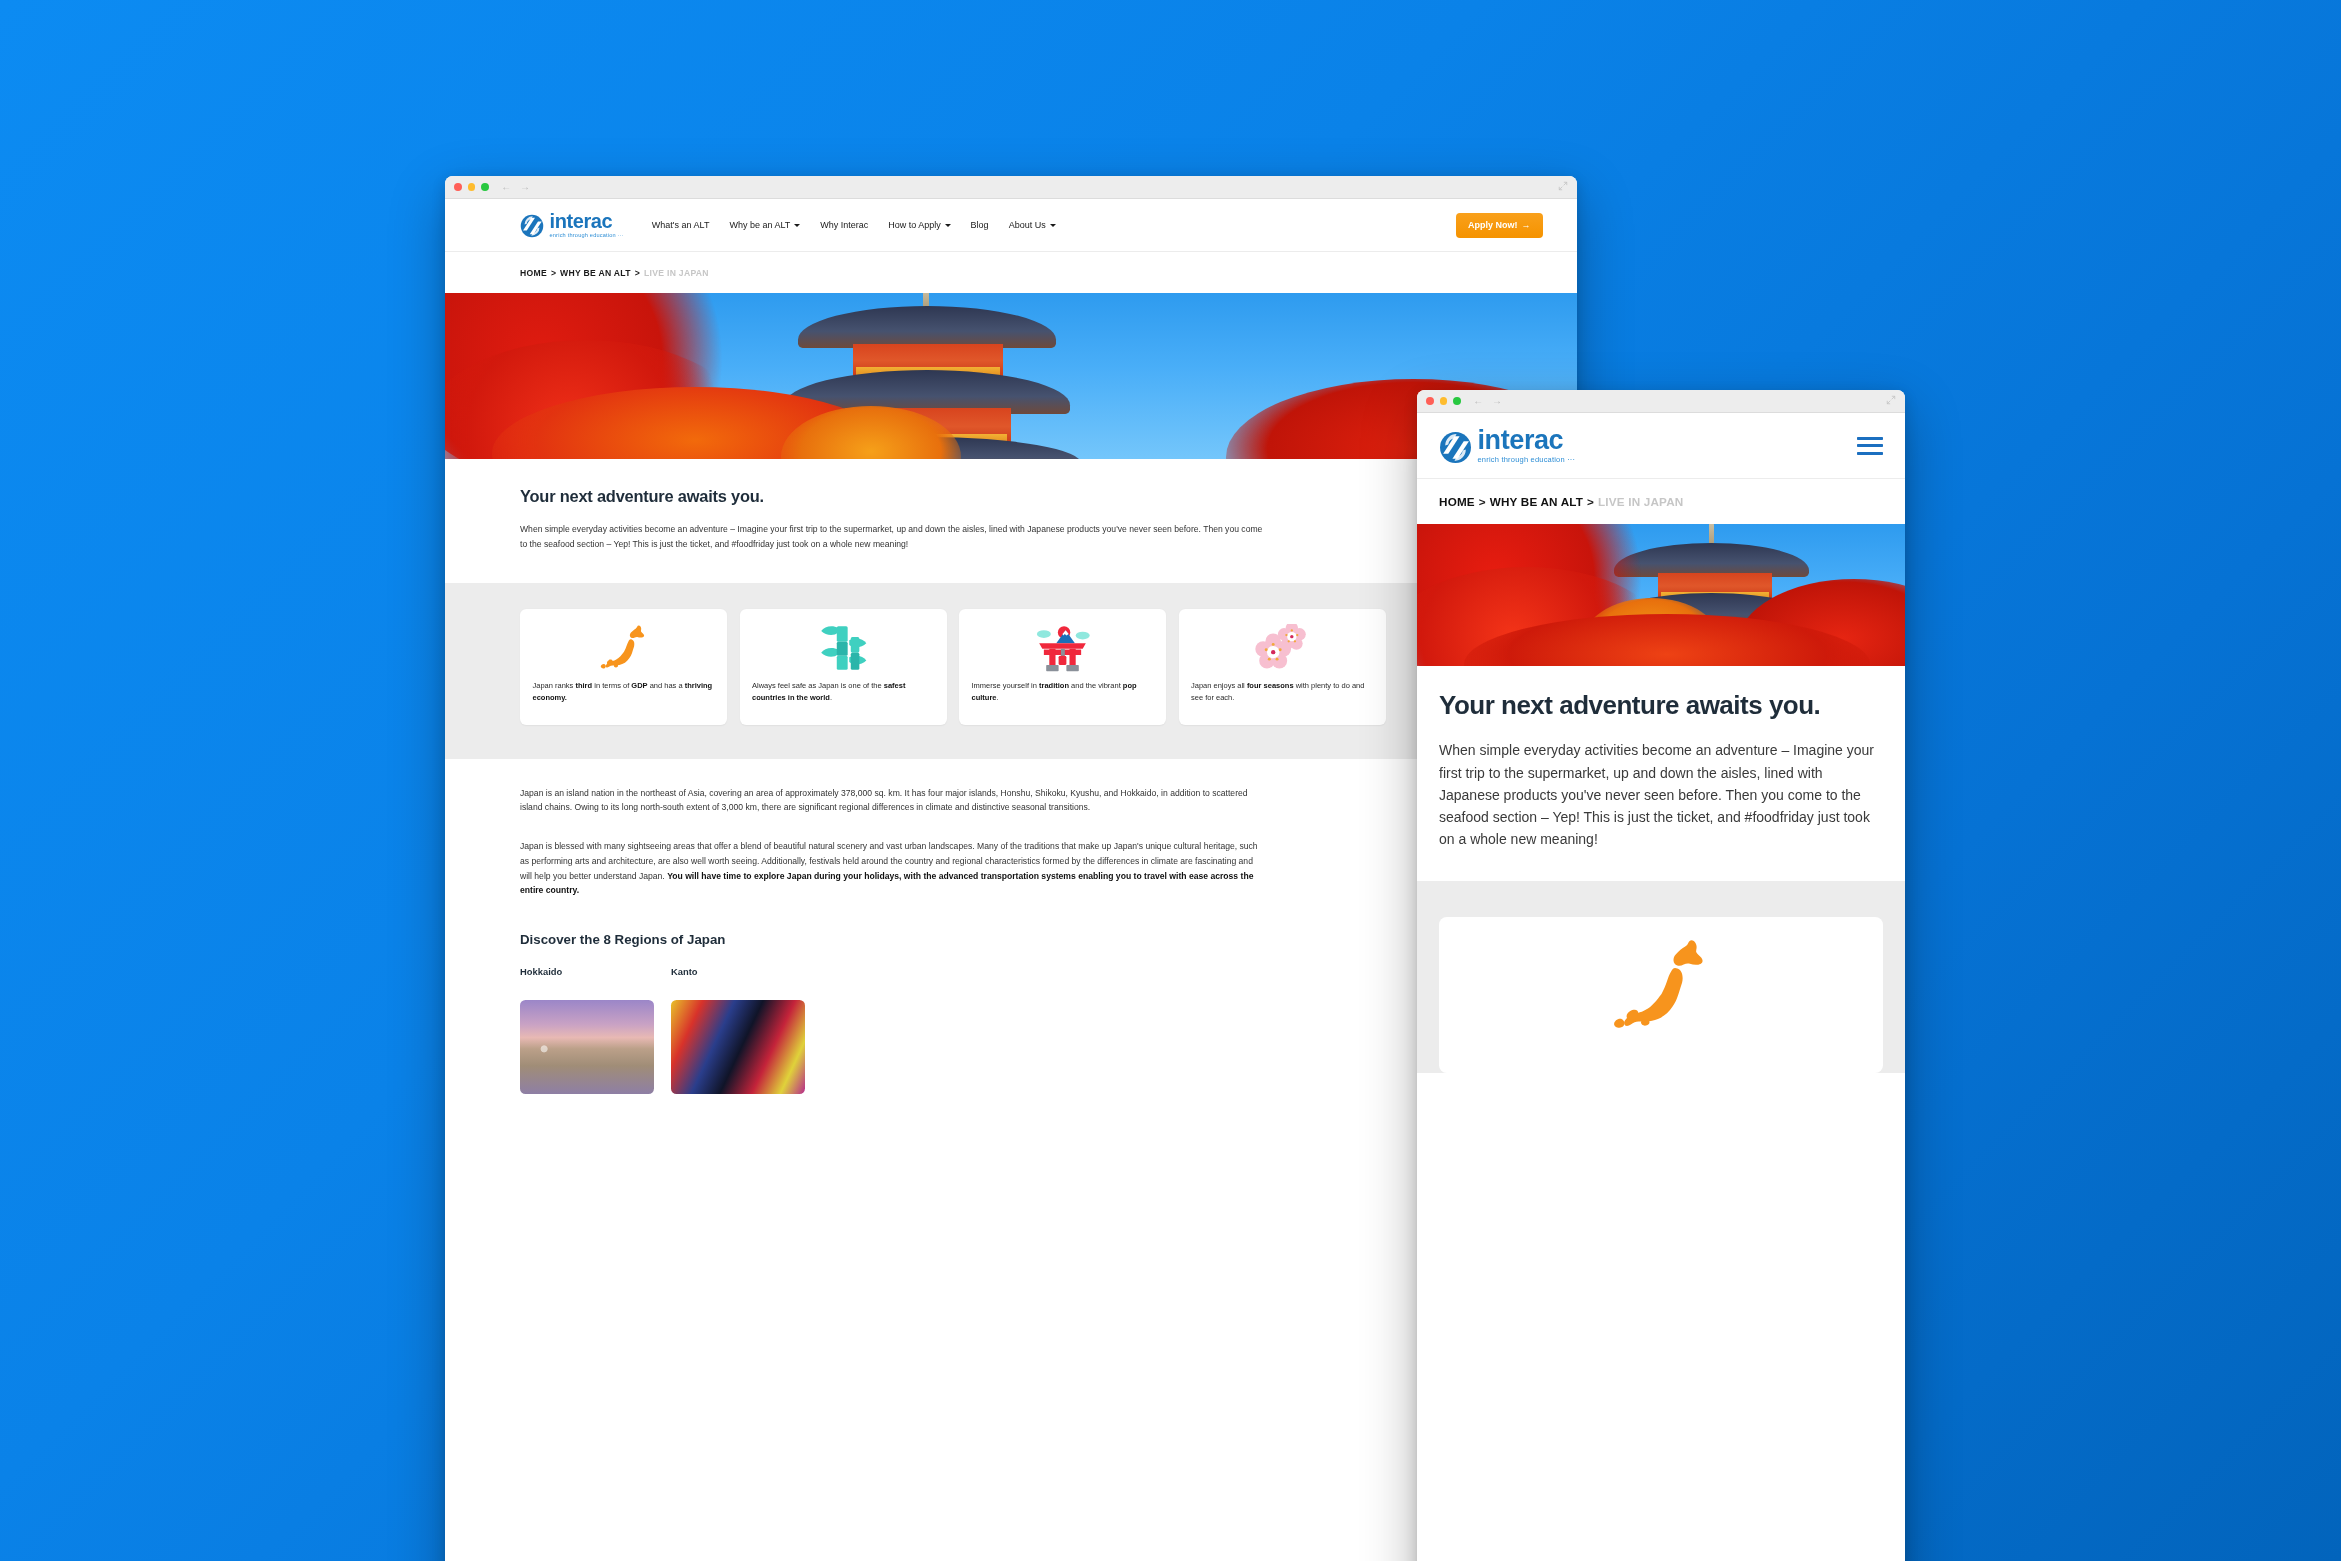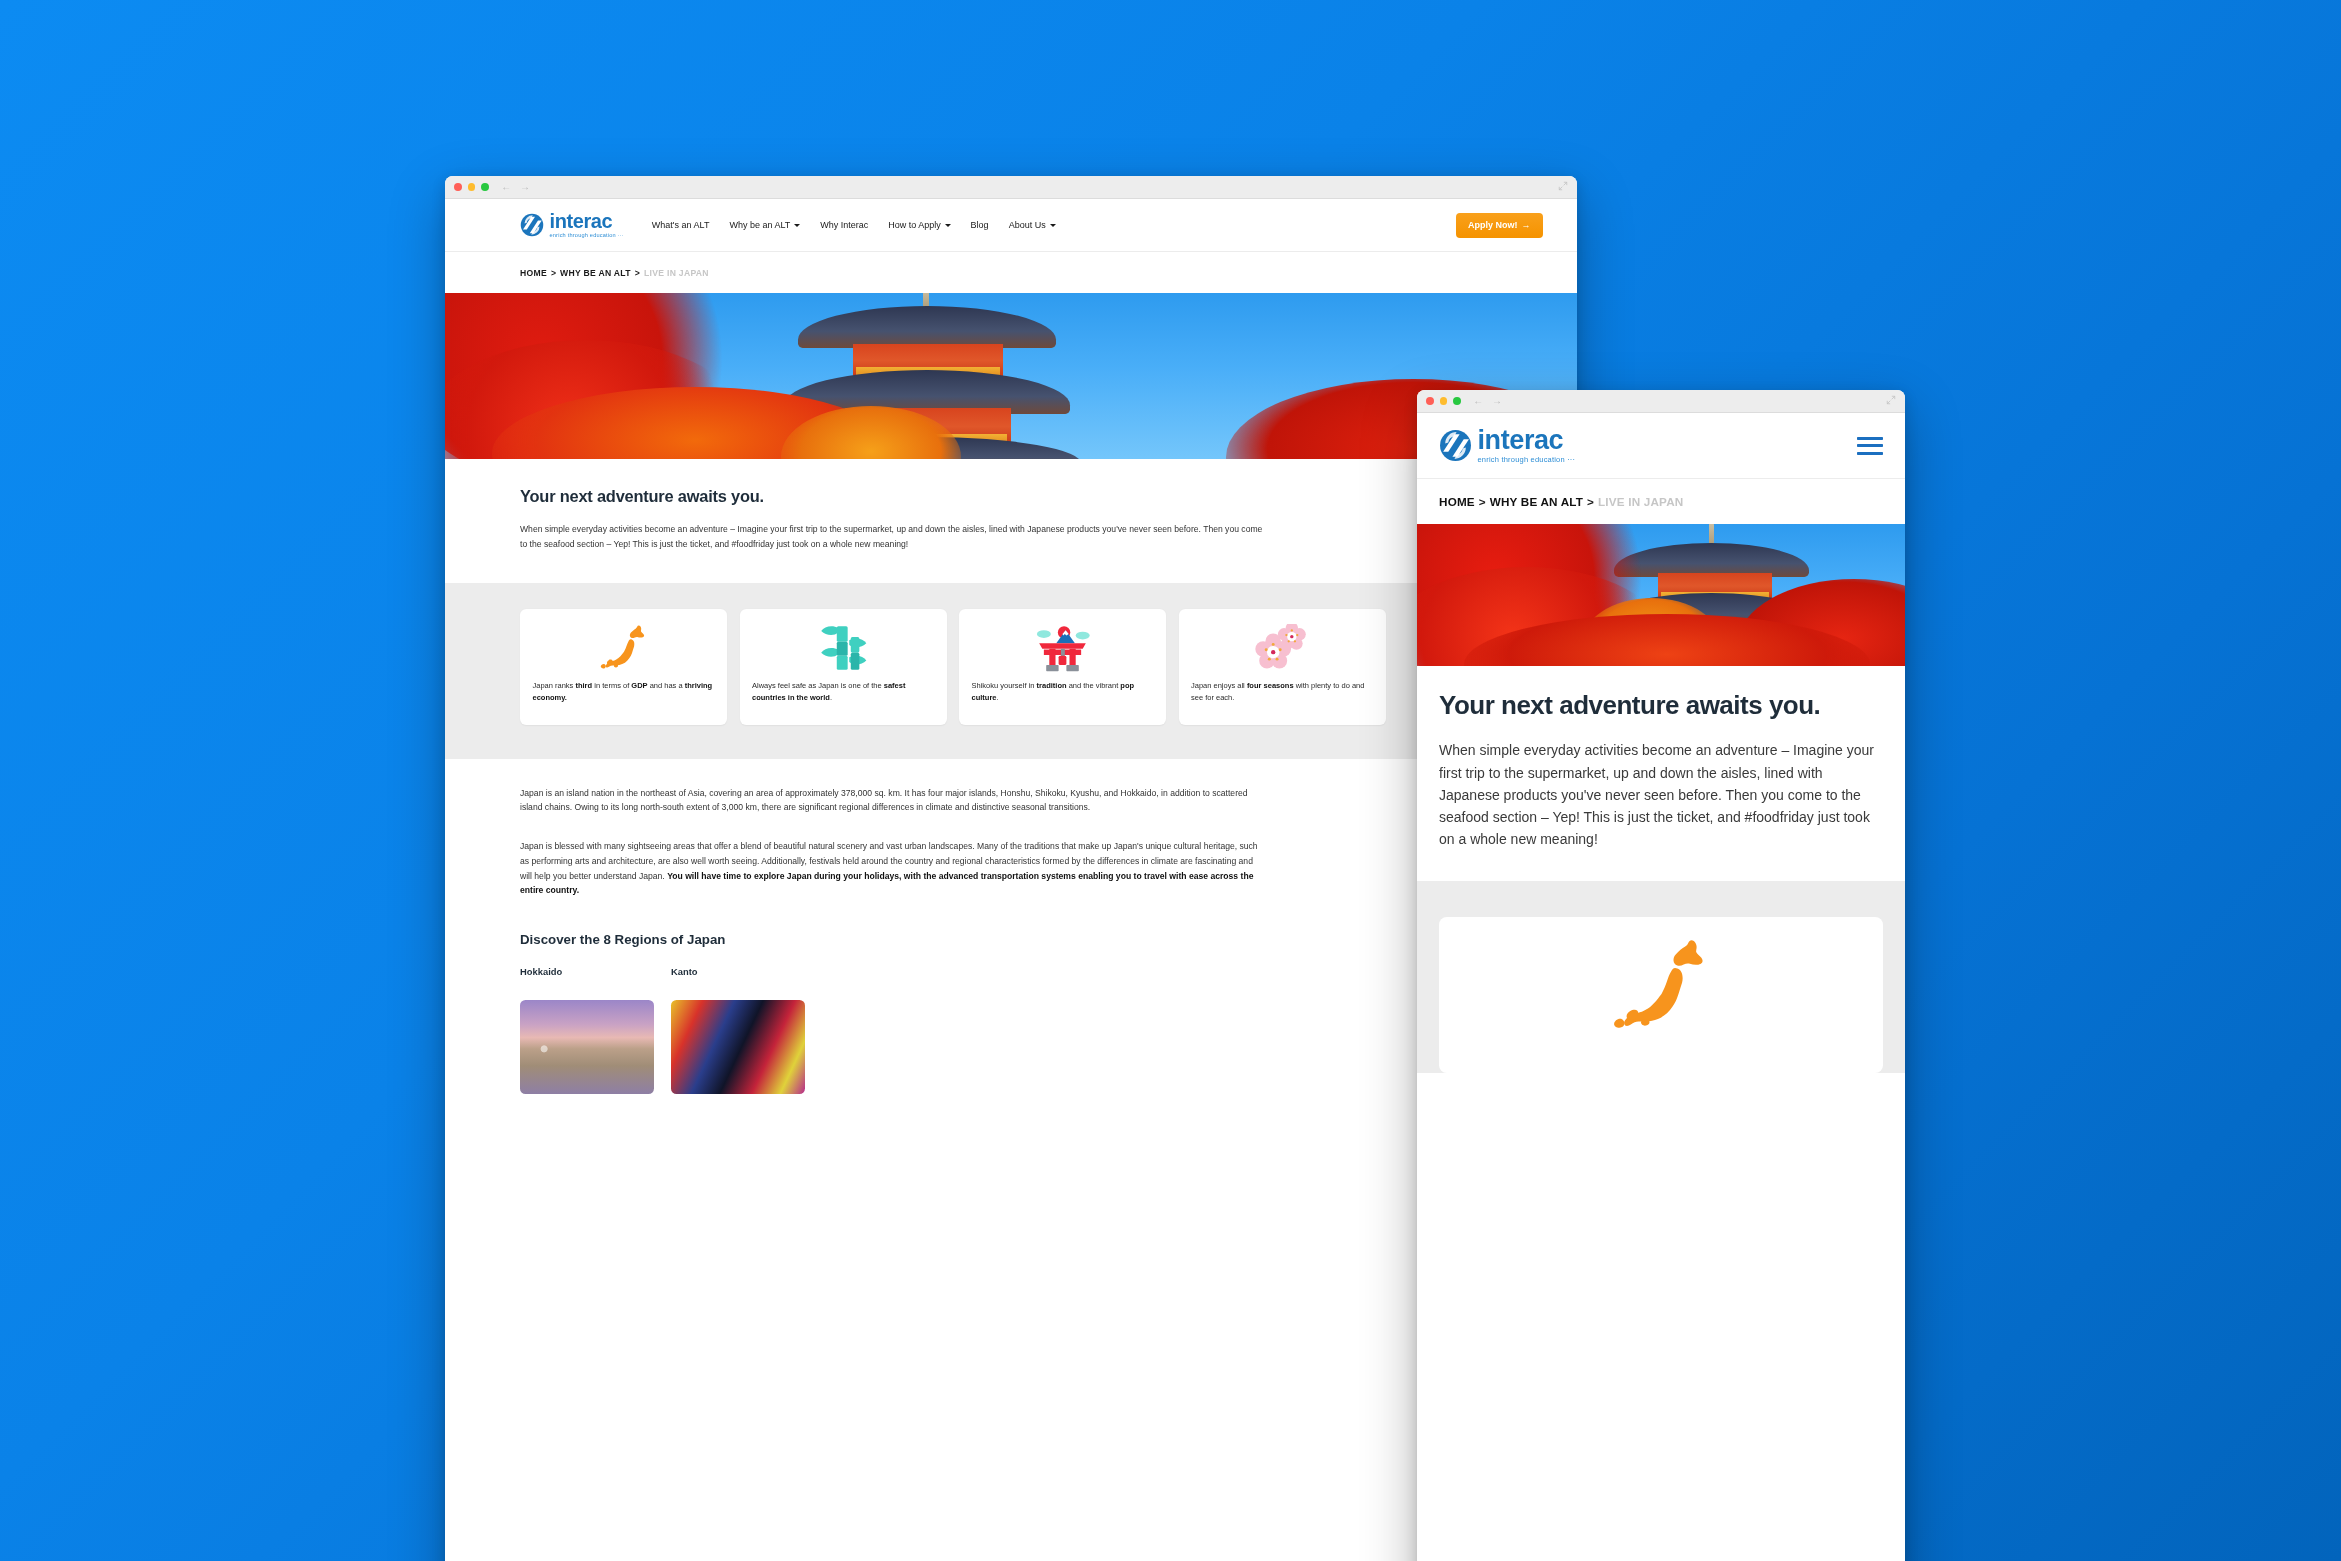--- a/index.html
+++ b/index.html
@@ -42,21 +42,21 @@
   
   #desktop-window { left: 445px; top: 176px; width: 1132px; height: 1483px; }
   #desktop-window .viewport { width: 1132px; height: 1460px; }
 
   .dt-header {
     height: 53px; background: #fff;
     display: flex; align-items: center;
     padding: 0 34px 0 75px;
     border-bottom: 0.8px solid #ececec;
   }
-  .logo { display: flex; align-items: center; gap: 5.5px; }
+  .logo { display: flex; align-items: flex-end; gap: 5.5px; }
   .logo-mark { width: 24px; height: 24px; flex: 0 0 24px; }
   .logo-type { display: flex; flex-direction: column; }
   .logo-word { font-size: 20px; font-weight: 700; letter-spacing: -0.4px; color: #1B75BC;
                -webkit-text-stroke: 0px; line-height: .95; font-family: "Liberation Sans", sans-serif; }
   .logo-tag { font-size: 5.6px; color: #2F8FD6; letter-spacing: 0.2px; margin-top: 0.8px; }
 
   .dt-nav { display: flex; align-items: center; gap: 20px; margin-left: 28px; }
   .nav-item { font-size: 9px; font-weight: 400; color: #1a1a1a; white-space: nowrap;
               display: flex; align-items: center; gap: 3.9px; cursor: pointer; }
   .caret { width: 0; height: 0; border-left: 3.1px solid transparent; border-right: 3.1px solid transparent;
@@ -310,21 +310,21 @@
               <rect x="14" y="34" width="48" height="7" fill="#F0283C"></rect>
               <rect x="21" y="33" width="8" height="26" fill="#F0283C"></rect>
               <rect x="47" y="33" width="8" height="26" fill="#F0283C"></rect>
               <rect x="36" y="33" width="5" height="10" fill="#8A9099"></rect>
               <rect x="33" y="42" width="10" height="12" rx="2" fill="#F0283C"></rect>
               <rect x="17" y="54" width="16" height="8" rx="1" fill="#8A9099"></rect>
               <rect x="43" y="54" width="16" height="8" rx="1" fill="#8A9099"></rect>
             </svg>
           </div>
           <div class="card-text">
-            <span>Shikoku yourself in </span><b>tradition</b><span> and the vibrant </span><b>pop culture</b><span>.</span>
+            <span>Immerse yourself in </span><b>tradition</b><span> and the vibrant </span><b>pop culture</b><span>.</span>
           </div>
         </div>
 
         <div class="card">
           <div class="card-icon">
             <svg width="59" height="47" viewBox="0 0 76 60">
               <g fill="#F7BFD0">
                 <g transform="translate(50,16)">
                   <circle cx="0" cy="-11" r="8"></circle>
                     <circle cx="10" cy="-3" r="8"></circle>

